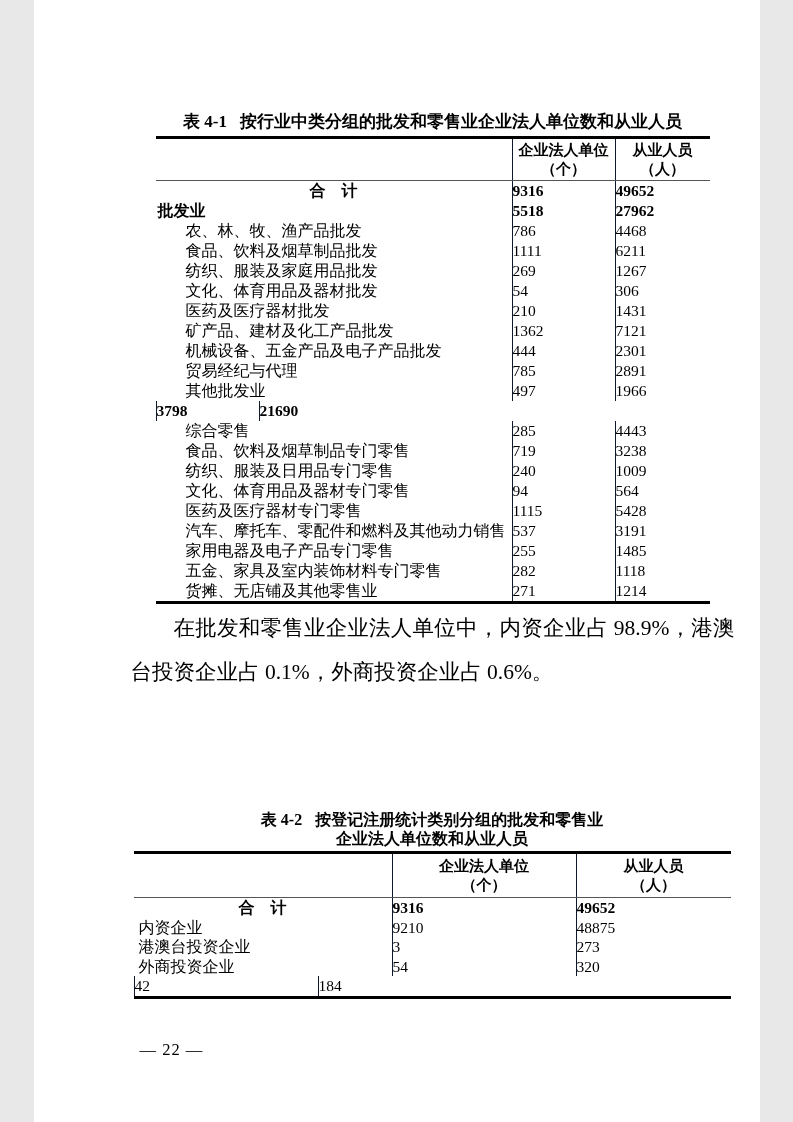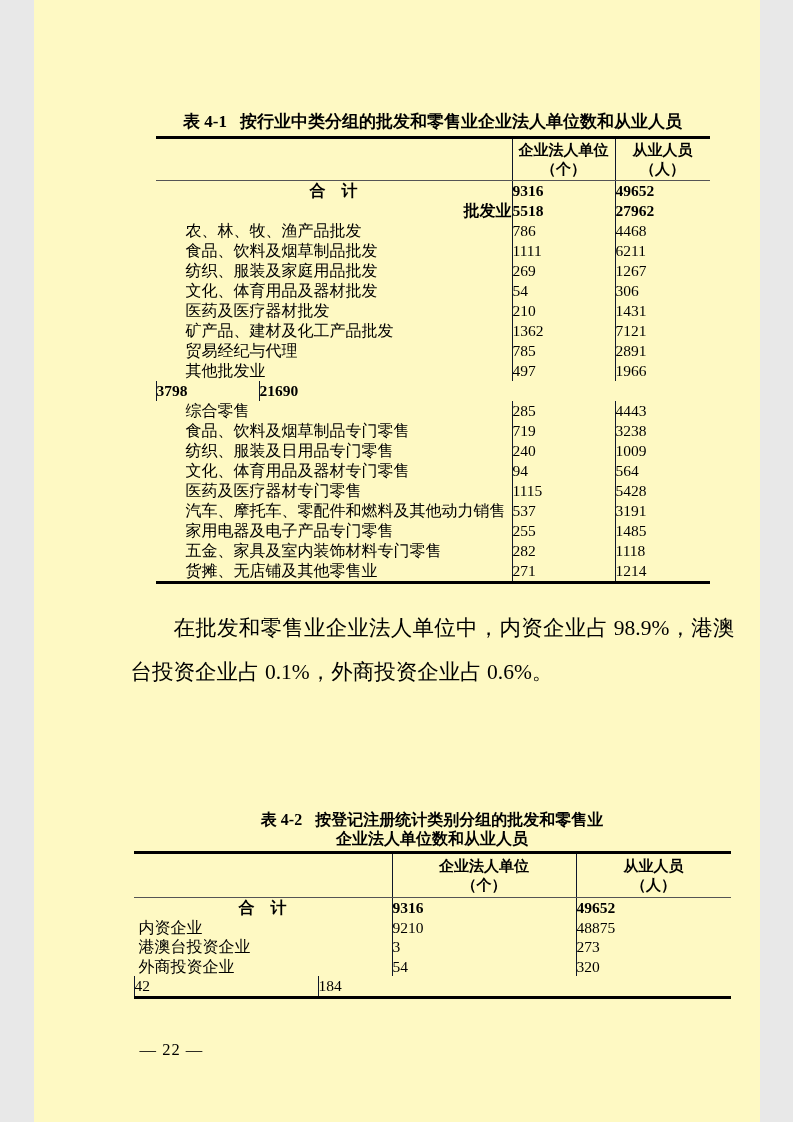--- a/index.html
+++ b/index.html
@@ -1,21 +1,21 @@
 <!DOCTYPE html>
 <html><head>
 <meta charset="utf-8">
 <style>
   * { margin:0; padding:0; box-sizing:border-box; }
   html,body { background:#e8e8e8; }
   .page {
     position:relative;
     width:726px; height:1122px;
     margin:0 auto;
-    background:#fef9c3;
+    background:#ffffff;
     font-family:"Liberation Serif","DejaVu Serif",serif;
     color:#000;
     overflow:hidden;
   }
 
   
   .tbl-title {
     text-align:center;
     font-weight:bold;
     font-size:17px;
@@ -36,21 +36,21 @@
   }
   .vline { border-left:1px solid #0f172a; }
   .tr { display:flex; }
   .td { white-space:nowrap; overflow:hidden; }
   .td.label { padding-left:2px; font-size:16px; }
   .td.num   { text-align:left; font-size:15.5px; }
 
   
   .kind-total .label { text-align:center; font-weight:bold; padding-left:0; }
   .kind-total .num   { font-weight:bold; }
-  .kind-group .label { font-weight:bold;text-align:right; }
+  .kind-group .label { font-weight:bold; }
   .kind-group .num   { font-weight:bold; }
   .kind-item  .label { padding-left:30px; }
   .kind-row   .label { padding-left:5px; }
 
   
   .t1-block { position:absolute; left:122px; top:112px; width:554px; }
   .t1 .w-label   { width:356px; }
   .t1 .w-units   { width:103px; }
   .t1 .w-persons { width:95px; }
   .t1 .thead { height:42px; }
@@ -139,20 +139,25 @@
             <div class="td label w-label">医药及医疗器材批发</div>
             <div class="td num units w-units vline">210</div>
             <div class="td num persons w-persons vline">1431</div>
           </div>
           <div class="tr kind-item">
             <div class="td label w-label">矿产品、建材及化工产品批发</div>
             <div class="td num units w-units vline">1362</div>
             <div class="td num persons w-persons vline">7121</div>
           </div>
           <div class="tr kind-item">
+            <div class="td label w-label">机械设备、五金产品及电子产品批发</div>
+            <div class="td num units w-units vline">444</div>
+            <div class="td num persons w-persons vline">2301</div>
+          </div>
+          <div class="tr kind-item">
             <div class="td label w-label">贸易经纪与代理</div>
             <div class="td num units w-units vline">785</div>
             <div class="td num persons w-persons vline">2891</div>
           </div>
           <div class="tr kind-item">
             <div class="td label w-label">其他批发业</div>
             <div class="td num units w-units vline">497</div>
             <div class="td num persons w-persons vline">1966</div>
           </div>
           <div class="tr kind-group">

